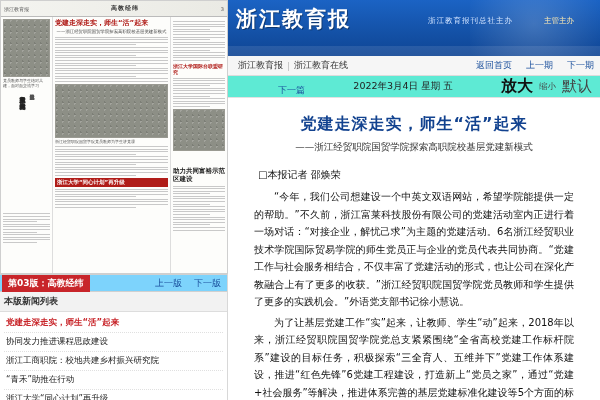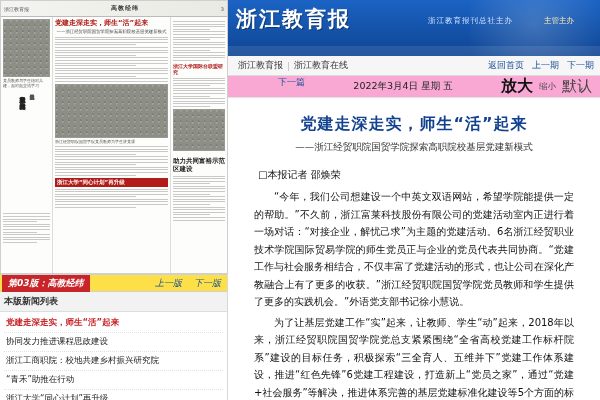--- a/index.html
+++ b/index.html
@@ -66,22 +66,21 @@
   .headline-bar {
     background: #b01c18; color: #fff; font-size: 5.5px; font-weight: bold;
     padding: 1px 2px; margin: 2px 0 1px 0;
   }
   .tiny-red { color: #b01c18; font-size: 5px; font-weight: bold; line-height: 1.3;}
 
   
   .page-tabs {
     height: 18px; display: flex; align-items: center;
     border-top: 1px solid #d0d0d0; border-bottom: 1px solid #d0d0d0;
-    background: #fde047;
-    font-style: italic;
+    background: #7dd3fc;
   }
   .page-tab-cur {
     background: #c8252a; color: #fff; font-size: 9px; font-weight: bold;
     padding: 2px 6px; margin-left: 2px;
   }
   .page-tabs .spacer { flex: 1; }
   .page-tab-link {
     color: #1a4f9c; font-size: 9px; padding: 0 6px; text-decoration: none; cursor: pointer;
   }
   .artlist-head {
@@ -129,24 +128,24 @@
     background: rgba(255,255,255,.10);
   }
   .navbar {
     height: 20px; background: #f6f6f6; border-bottom: 1px solid #dcdcdc;
     display: flex; align-items: center; padding: 0 6px;
     font-size: 9px; color: #333;
   }
   .navbar a { color: #1a4f9c; text-decoration: none; cursor: pointer; }
   .navbar .nv { padding: 0 4px; cursor: pointer;}
   .navbar .sep { color: #bbb; }
-  .navbar .right { margin-left: auto; display: flex; gap: 8px; }
+  .navbar .right { margin-left: auto; display: flex; gap: 14px; }
   .toolbar {
-    height: 22px; background: #f9a8d4; border-bottom: 1px solid #e2e2e2;
-    display: flex; align-items: flex-start; font-size: 9px; color: #333; padding: 0 8px;
+    height: 22px; background: #5eead4; border-bottom: 1px solid #e2e2e2;
+    display: flex; align-items: flex-end; font-size: 9px; color: #333; padding: 0 8px;
   }
   .toolbar .prev { color: #1a4f9c; cursor: pointer; margin-left: 42px;}
   .toolbar .date { margin: 4px auto; color: #222; font-size: 9.5px;}
   .toolbar .sizes { display: flex; gap: 6px; align-items: center; }
   .toolbar .sz { cursor: pointer; }
   .toolbar .sz.big { font-size: 16px; font-weight: bold; color: #111; }
   .toolbar .sz.small { font-size: 8.5px; color: #444; }
   .toolbar .sz.def { font-size: 15px; color: #444; }
 
   .article {
@@ -285,21 +284,21 @@
               <i></i>
               <i></i>
               <i></i>
               <i></i>
               <i></i>
               <i></i>
               <i></i>
               <i></i>
           </div>
           <div class="photo-box" style="height:42px;width:100%;"></div>
-          <div class="ph-blk" style="margin-top:6px;">助力共同富裕示范区建设</div>
+          <div class="ph-blk" style="margin-top:16px;">助力共同富裕示范区建设</div>
           <div class="fakelines">
             <i></i>
               <i></i>
               <i></i>
               <i></i>
               <i></i>
               <i></i>
               <i></i>
               <i></i>
               <i></i>

